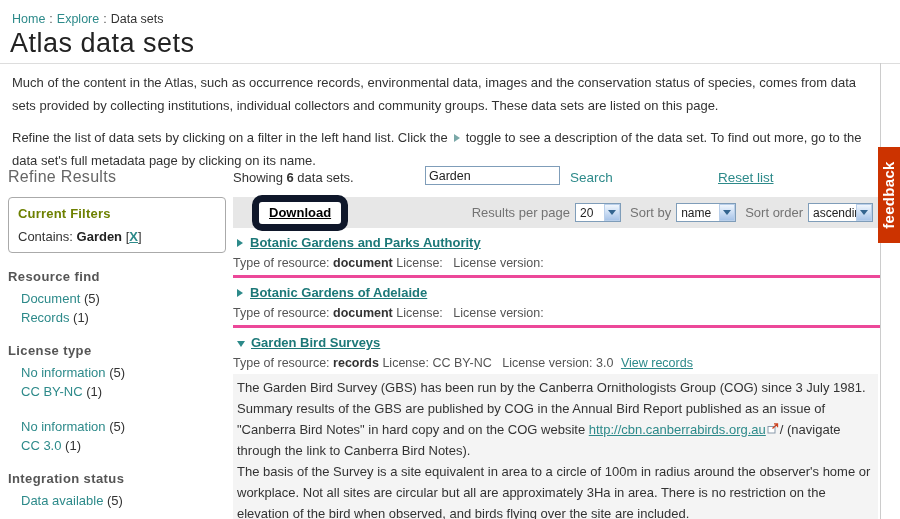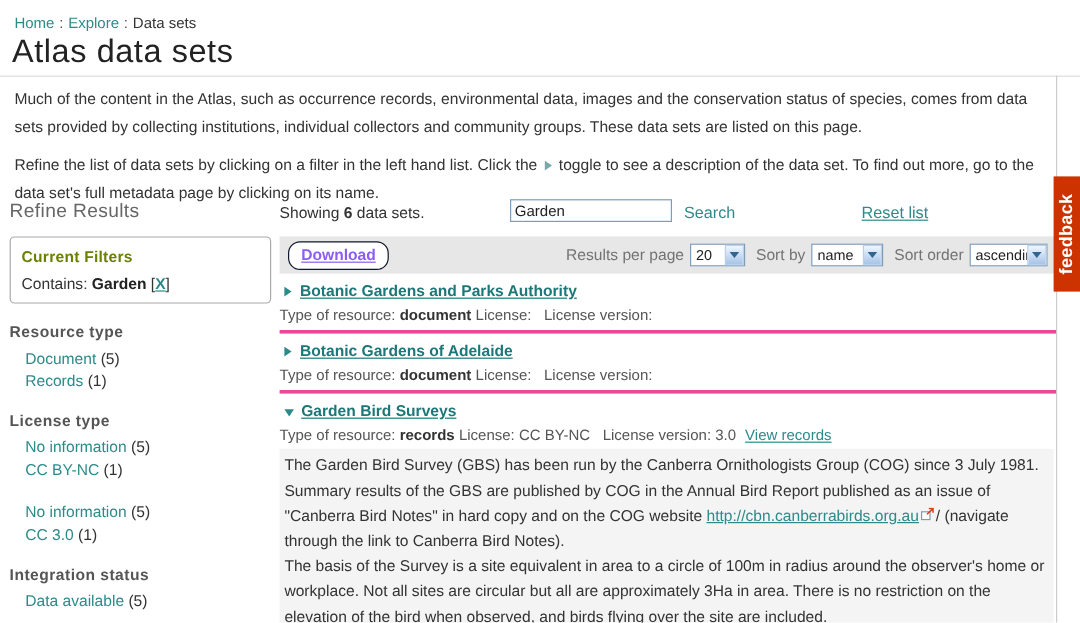--- a/index.html
+++ b/index.html
@@ -44,22 +44,22 @@
   .results-bar { position:relative; height:33px; }
   .showing { position:absolute; left:0; top:6px; font-size:13px; color:#333; }
   .showing b { font-weight:bold; }
   .search-input { position:absolute; left:192px; top:2px; width:135px; height:19px;
     border:1px solid #7f9db9; font-family:"Liberation Sans", sans-serif; font-size:12.5px; padding:0 3px; color:#222; }
   .search-link { position:absolute; left:337px; top:6px; font-size:13.5px; color:#2d8a8a; }
   .reset-link { position:absolute; left:485px; top:6px; font-size:13.5px; color:#2d8a8a; text-decoration:underline; }
 
   
   .toolbar { height:31px; background:#e7e7e7; display:flex; align-items:center; padding:0 7px; }
-  .download-btn { background:#fff; border:1px solid #0f172a; border-radius:10px; padding:3px 10px 4px;
-    font-size:13px; font-weight:bold; color:#8b5cf6; text-decoration:underline; font-family:"Liberation Sans", sans-serif; cursor:pointer; }
+  .download-btn { background:#fff; border:7px solid #0f172a; border-radius:10px; padding:3px 10px 4px;
+    font-size:13px; font-weight:bold; color:#000000; text-decoration:underline; font-family:"Liberation Sans", sans-serif; cursor:pointer;margin-left:12px; }
   .tb-spacer { flex:1; }
   .tb-label { font-size:13px; color:#737373; margin:0 5px 0 9px; white-space:nowrap; }
   .select { display:inline-flex; align-items:center; border:1px solid #7f9db9; background:#fff; height:19px; }
   .select-val { font-size:12px; color:#222; padding:0 2px 0 4px; overflow:hidden; white-space:nowrap; }
   .w-pp .select-val { width:28px; }
   .w-sb .select-val { width:42px; }
   .w-so .select-val { width:47px; }
   .select-btn { width:16px; height:17px; border:1px solid #b9cfea;
     background:linear-gradient(#f0f6fd,#cfe0f5 45%,#a8c4e8); display:flex; align-items:center; justify-content:center; }
   .chev { width:0; height:0; border-left:4px solid transparent; border-right:4px solid transparent; border-top:5px solid #33648f; }
@@ -110,21 +110,21 @@
     <div class="filters-box">
       <div class="filters-title">Current Filters</div>
       <div class="filters-line">
         <span>Contains:</span>
         <span class="fval">Garden</span>
         <span>[</span><a class="rem">X</a><span>]</span>
       </div>
     </div>
 
     <div class="facet-group">
-      <div class="facet-heading">Resource type</div>
+      <div class="facet-heading">Resource find</div>
       <div class="facet-items">
         <div class="facet-item"><a>Document</a> <span class="facet-count">(5)</span></div>
         <div class="facet-item"><a>Records</a> <span class="facet-count">(1)</span></div>
       </div>
     </div>
 
     <div class="facet-group">
       <div class="facet-heading">License type</div>
       <div class="facet-items">
         <div class="facet-item"><a>No information</a> <span class="facet-count">(5)</span></div>

